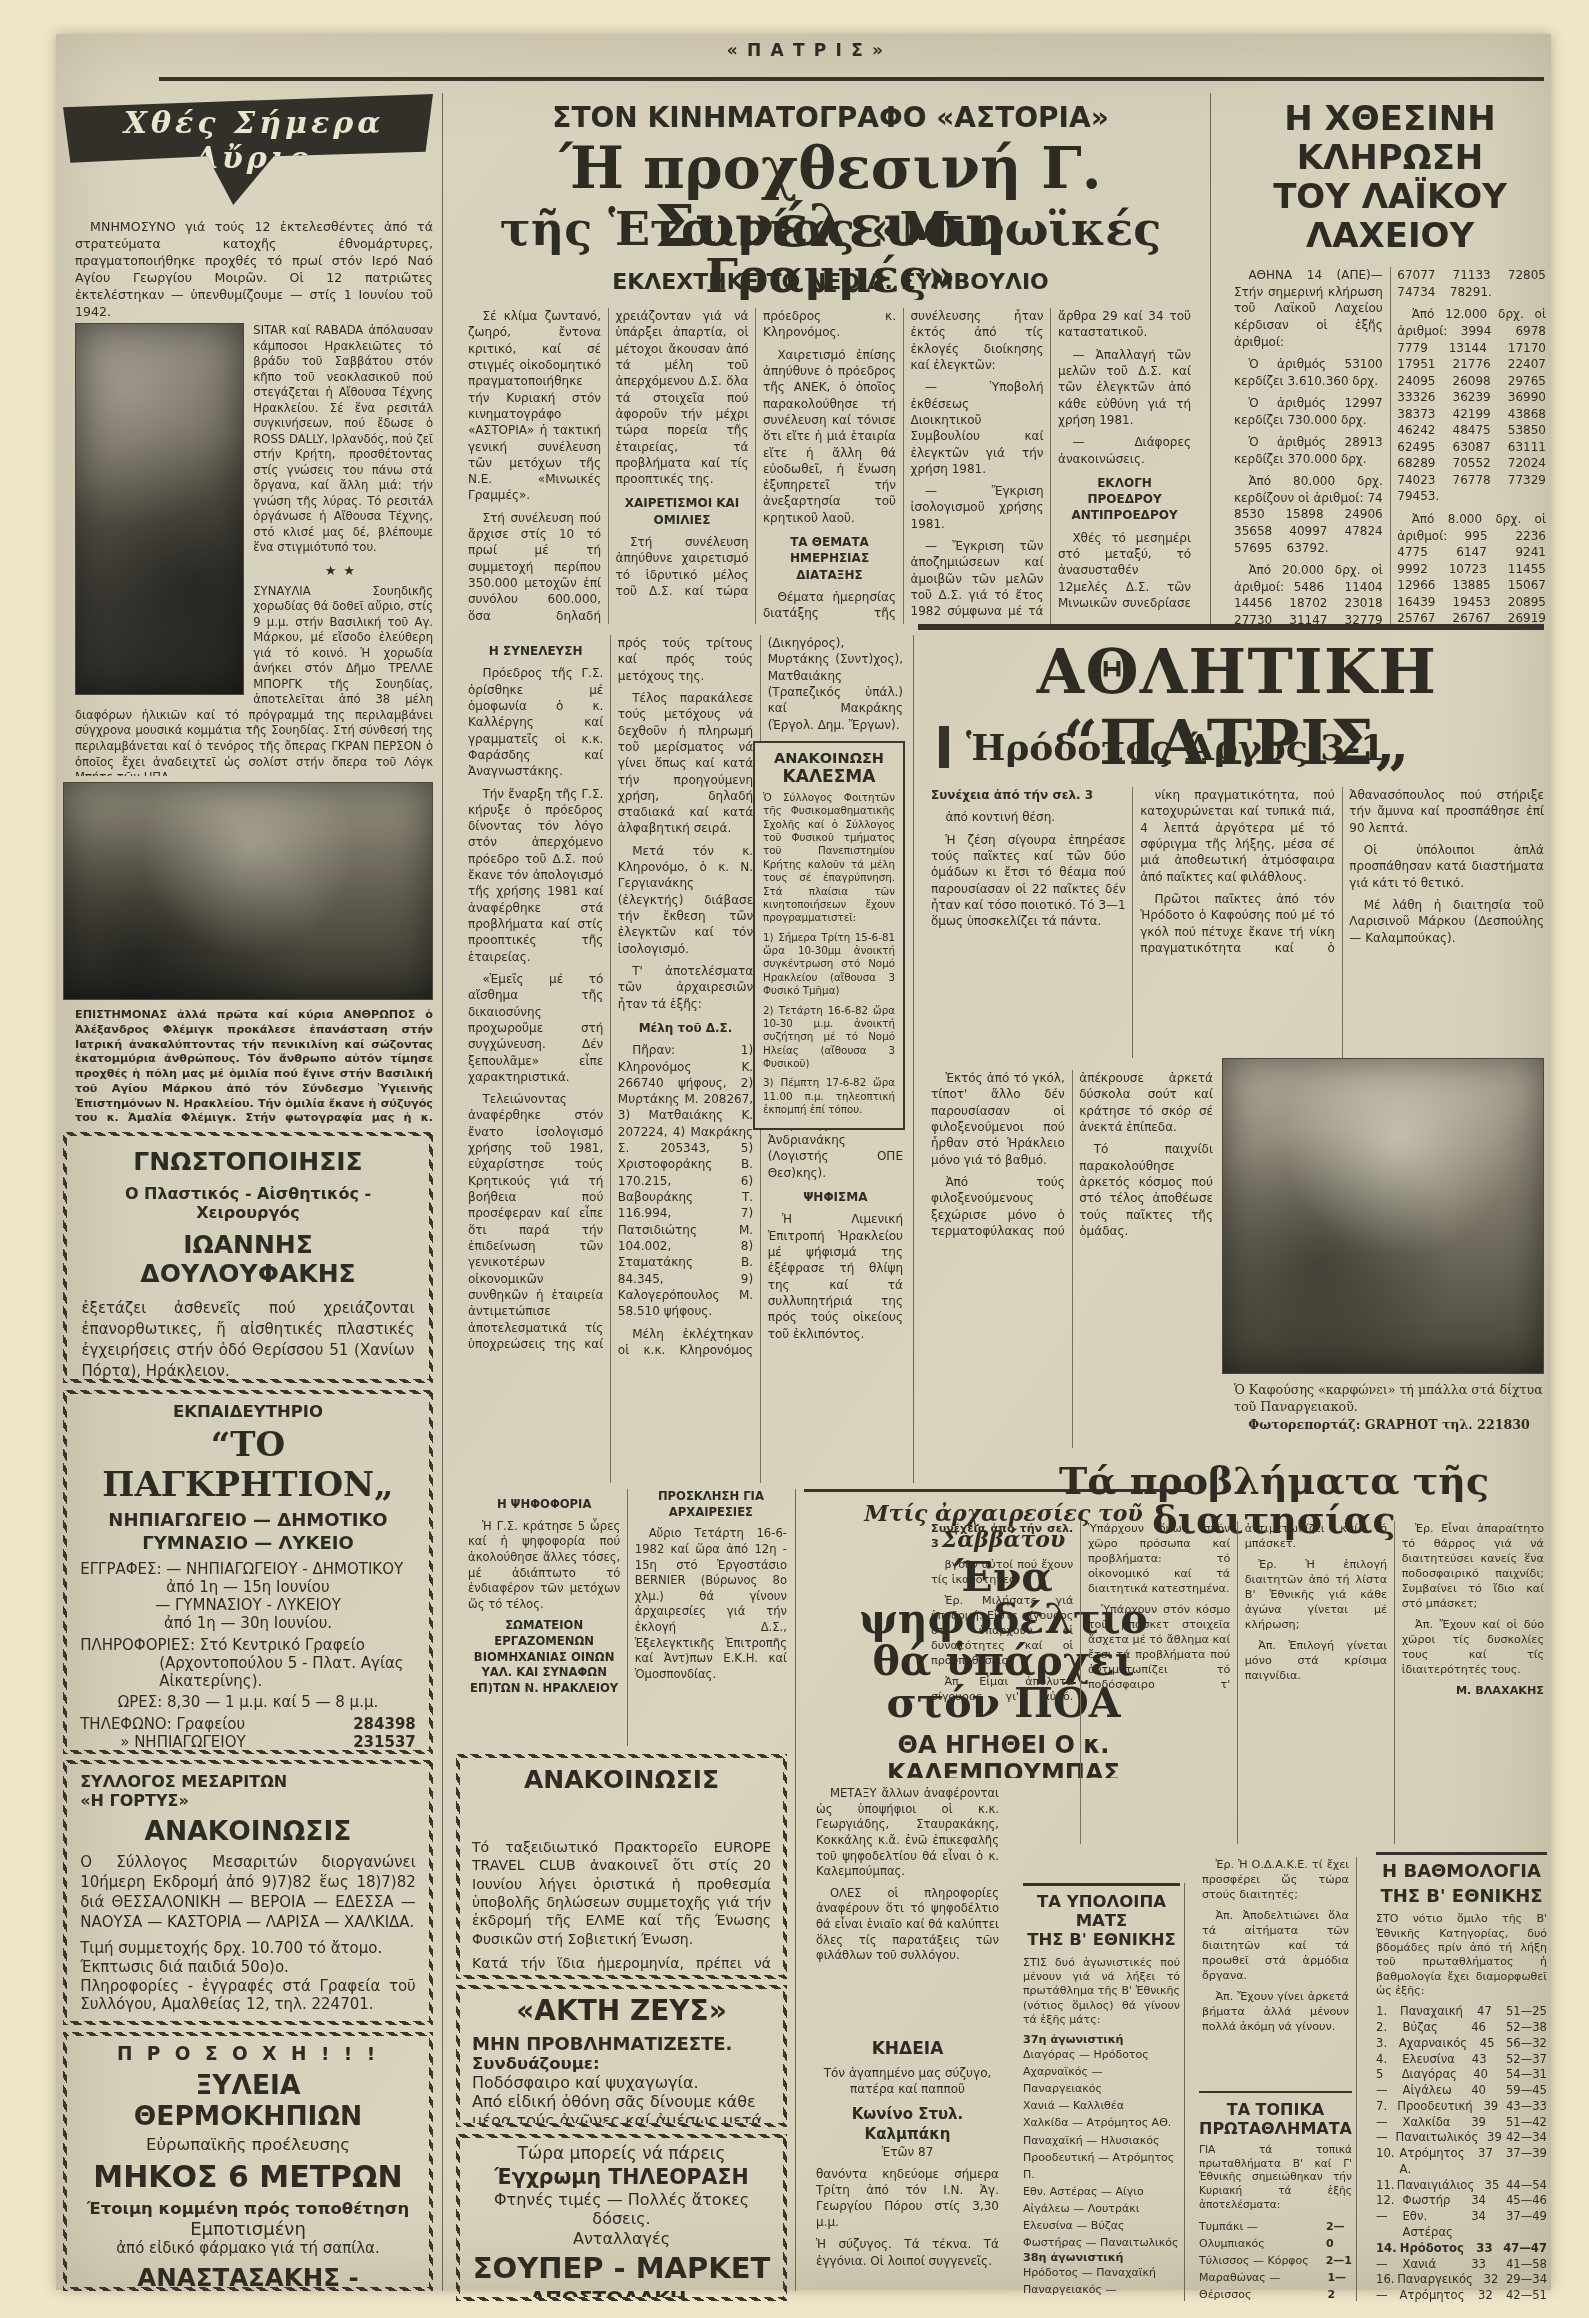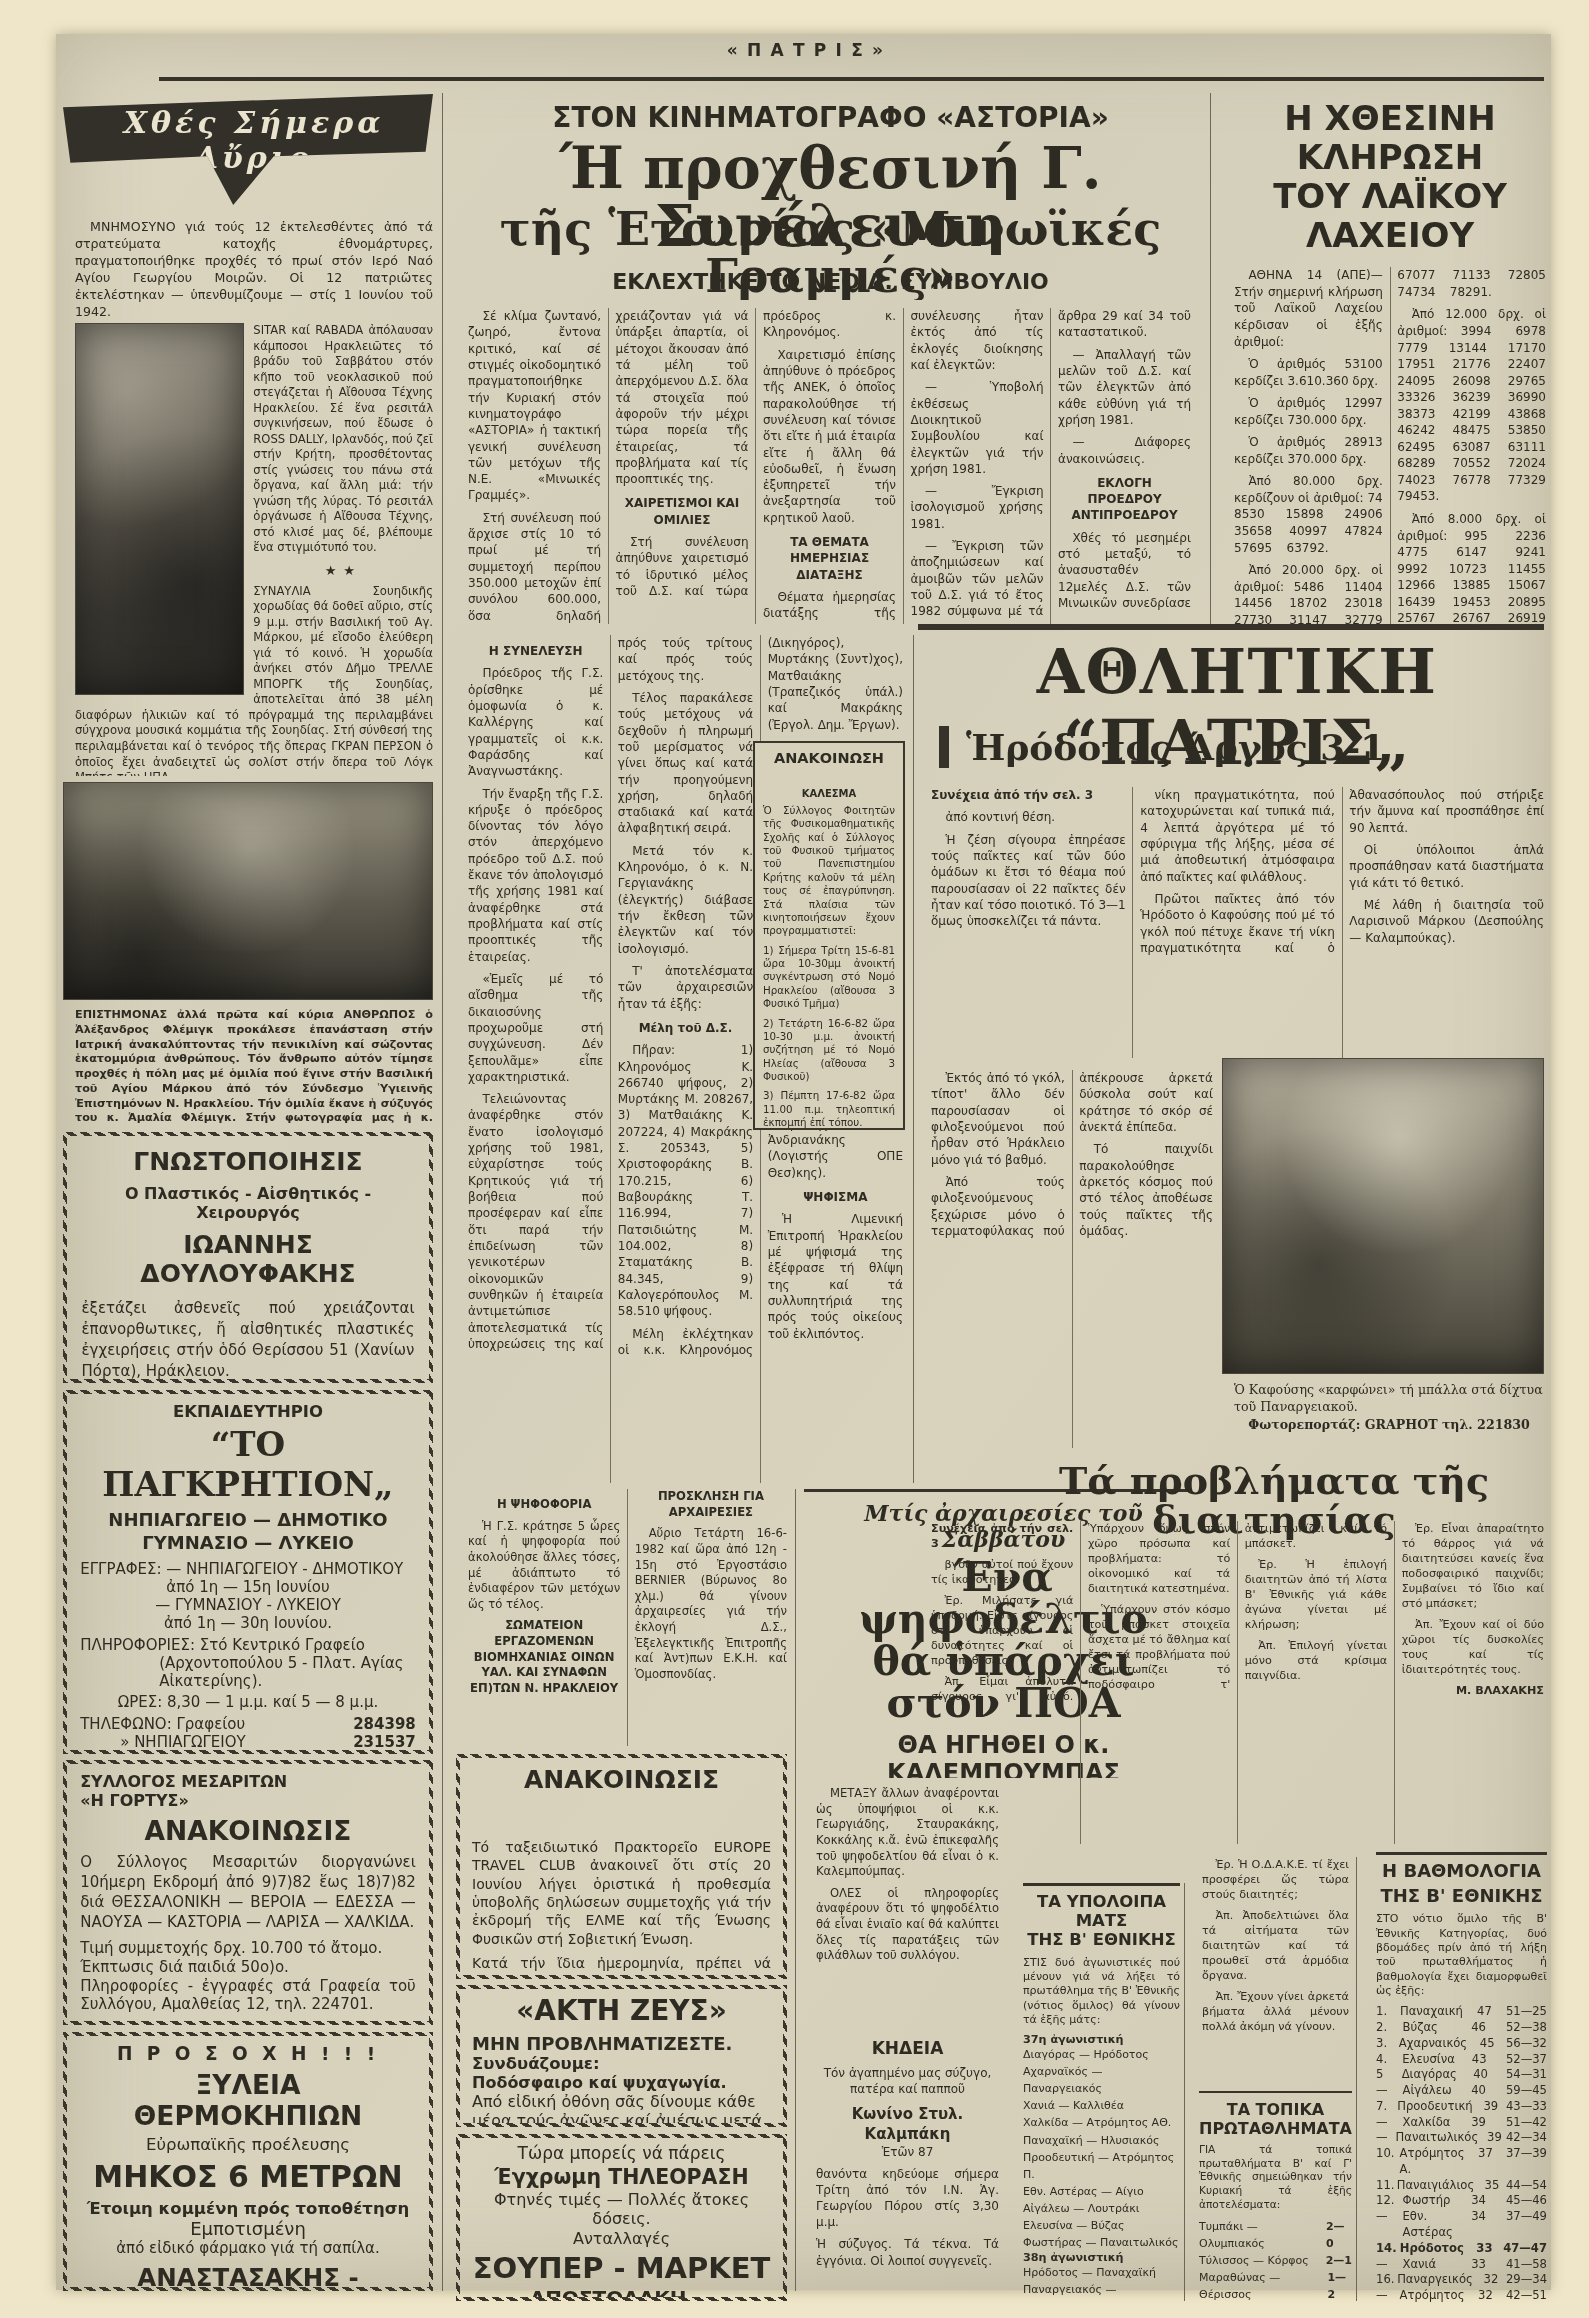--- a/index.html
+++ b/index.html
@@ -173,21 +173,21 @@
     <p>Ἀναπληρωματικά μέλη δέν ἐκλέγησαν γιατί κανένας δέν πέτυχε τό ὅριο πού προβλέπει τό καταστατικό.</p>
     <p class="lead">Ἐλεγκτές χρήσης 1982</p>
     <p>Πῆραν: 1) Καινουργιάκης Ι. 163.936 ψήφους, 2) Τριγώνης Ἀθ. 142.025, 3) Σταυρακάκης Ἐ. 110.970, 4) Ἀνδριανάκης Ἐ. 105.077, 5) Γεργιανάκης Ν. 93.303 ψήφους.</p>
     <p>Ἐλεγκτές ἐκλέχτηκαν οἱ κ.κ. Καινουργιάκης (Λογιστής ΑΣΟΕΕ) καί Ἀνδριανάκης (Λογιστής ΟΠΕ Θεσ)κης).</p>
     <div class="sub">ΨΗΦΙΣΜΑ</div>
     <p>Ἡ Λιμενική Ἐπιτροπή Ἡρακλείου μέ ψήφισμά της ἐξέφρασε τή θλίψη της καί τά συλλυπητήριά της πρός τούς οἰκείους τοῦ ἐκλιπόντος.</p>
   </div>
 
   <div class="t" style="left:753px;top:741px;width:152px;height:389px;border:2px solid #3a362c;background:#d7d1bc;padding:6.6px 8px;">
     <div class="c b" style="font-size:14.5px;">ΑΝΑΚΟΙΝΩΣΗ</div>
-    <div class="c b" style="font-size:10px;margin-bottom:5.3px;margin-top:22px;">ΚΑΛΕΣΜΑ</div>
+    <div class="c b" style="font-size:17px;margin-bottom:5.3px;">ΚΑΛΕΣΜΑ</div>
     <p style="font-size:10.3px;line-height:1.3;">Ὁ Σύλλογος Φοιτητῶν τῆς Φυσικομαθηματικῆς Σχολῆς καί ὁ Σύλλογος τοῦ Φυσικοῦ τμήματος τοῦ Πανεπιστημίου Κρήτης καλοῦν τά μέλη τους σέ ἐπαγρύπνηση. Στά πλαίσια τῶν κινητοποιήσεων ἔχουν προγραμματιστεῖ:</p>
     <p style="font-size:10.3px;line-height:1.3;">1) Σήμερα Τρίτη 15-6-81 ὥρα 10-30μμ ἀνοικτή συγκέντρωση στό Νομό Ηρακλείου (αἴθουσα 3 Φυσικό Τμῆμα)</p>
     <p style="font-size:10.3px;line-height:1.3;">2) Τετάρτη 16-6-82 ὥρα 10-30 μ.μ. ἀνοικτή συζήτηση μέ τό Νομό Ηλείας (αἴθουσα 3 Φυσικοῦ)</p>
     <p style="font-size:10.3px;line-height:1.3;">3) Πέμπτη 17-6-82 ὥρα 11.00 π.μ. τηλεοπτική ἐκπομπή ἐπί τόπου.</p>
   </div>
 
   <div class="t cols2 colrule ind" style="left:456px;top:1489px;width:331px;height:257px;font-size:11.6px;line-height:1.35;">
     <div class="sub">Η ΨΗΦΟΦΟΡΙΑ</div>
     <p>Ἡ Γ.Σ. κράτησε 5 ὧρες καί ἡ ψηφοφορία πού ἀκολούθησε ἄλλες τόσες, μέ ἀδιάπτωτο τό ἐνδιαφέρον τῶν μετόχων ὥς τό τέλος.</p>
     <p class="b c" style="text-indent:0;">ΣΩΜΑΤΕΙΟΝ ΕΡΓΑΖΟΜΕΝΩΝ ΒΙΟΜΗΧΑΝΙΑΣ ΟΙΝΩΝ ΥΑΛ. ΚΑΙ ΣΥΝΑΦΩΝ ΕΠ)ΤΩΝ Ν. ΗΡΑΚΛΕΙΟΥ</p>
@@ -209,21 +209,21 @@
     <div class="c b" style="font-size:25px;margin-bottom:6.6px;">ΑΝΑΚΟΙΝΩΣΙΣ</div>
     <p style="font-size:14px;line-height:1.32;margin-top:44px;">Τό ταξειδιωτικό Πρακτορεῖο EUROPE TRAVEL CLUB ἀνακοινεῖ ὅτι στίς 20 Ιουνίου λήγει ὁριστικά ἡ προθεσμία ὑποβολῆς δηλώσεων συμμετοχῆς γιά τήν ἐκδρομή τῆς ΕΛΜΕ καί τῆς Ένωσης Φυσικῶν στή Σοβιετική Ένωση.</p>
     <p style="font-size:14px;line-height:1.32;">Κατά τήν ἴδια ἡμερομηνία, πρέπει νά ἔχουν παραδοθεῖ στό Πρακτορεῖο (25ης Αὐγούστου 20, τηλ. 223073) τά διαβατήρια τῶν ἐκδρομέων γιά τήν ἔκδοση τῆς σχετικῆς VISA.</p>
 
   </div>
 
   <div class="t zz" style="left:456px;top:1985px;width:331px;height:142px;padding:5.3px 12px;">
     <div class="c b" style="font-size:28px;">«ΑΚΤΗ ΖΕΥΣ»</div>
     <div class="b" style="font-size:18px;margin-top:5.3px;">ΜΗΝ ΠΡΟΒΛΗΜΑΤΙΖΕΣΤΕ.</div>
     <div class="b" style="font-size:16.5px;">Συνδυάζουμε:</div>
-    <div style="font-size:16px;font-weight:bold;">Ποδόσφαιρο καί ψυχαγωγία.</div>
+    <div style="font-size:16px;">Ποδόσφαιρο καί ψυχαγωγία.</div>
     <div style="font-size:16px;">Από εἰδική ὀθόνη σᾶς δίνουμε κάθε μέρα τούς ἀγῶνες καί ἀμέσως μετά τό Πρόγραμμα.</div>
   </div>
 
   <div class="t zz" style="left:456px;top:2134px;width:331px;height:167px;padding:5.3px 12px;">
     <div class="c" style="font-size:17px;">Τώρα μπορείς νά πάρεις</div>
     <div class="c b" style="font-size:20.5px;margin-top:1.3px;">Έγχρωμη ΤΗΛΕΟΡΑΣΗ</div>
     <div class="c" style="font-size:16px;margin-top:1.3px;">Φτηνές τιμές — Πολλές ἄτοκες δόσεις.</div>
     <div class="c" style="font-size:16px;margin-top:1.3px;">Ανταλλαγές</div>
     <div class="c b" style="font-size:29px;margin-top:2.6px;">ΣΟΥΠΕΡ - ΜΑΡΚΕΤ</div>
     <div class="c b" style="font-size:20px;margin-top:1.3px;">ΑΠΟΣΤΟΛΑΚΗ — ΧΑΤΖΗΔΑΚΗ</div>

